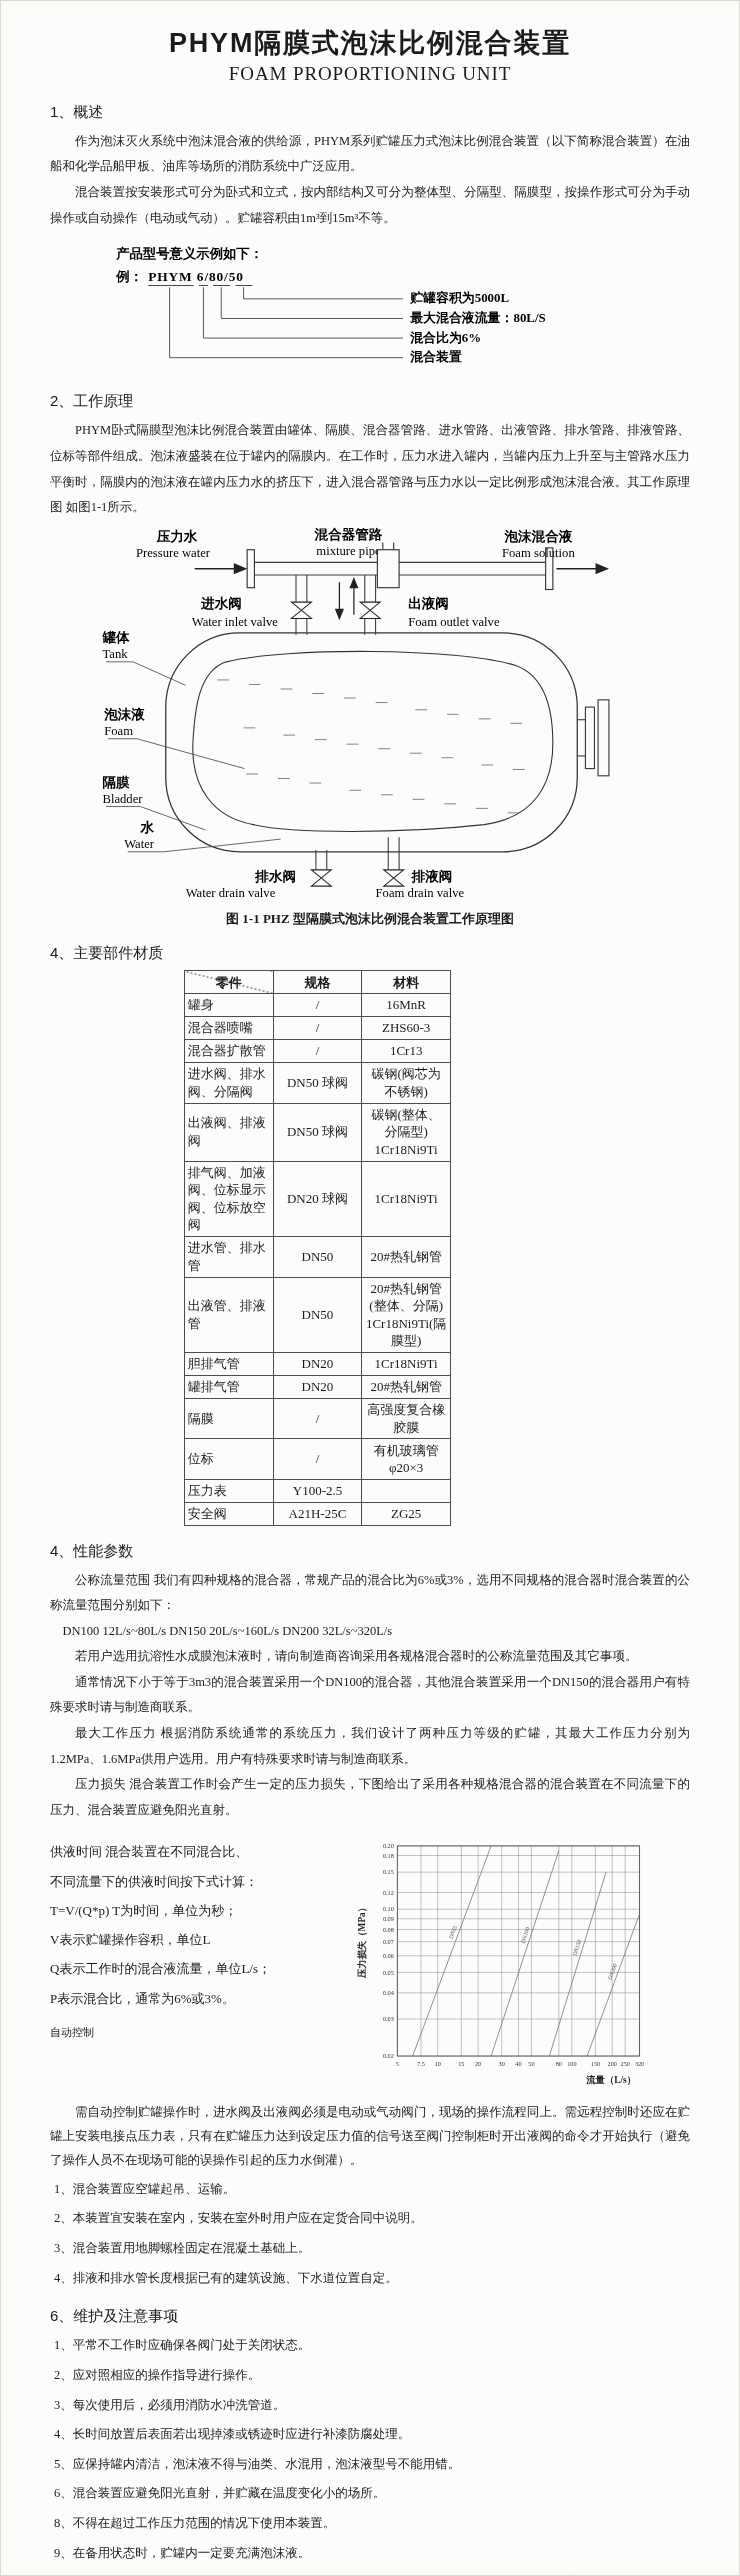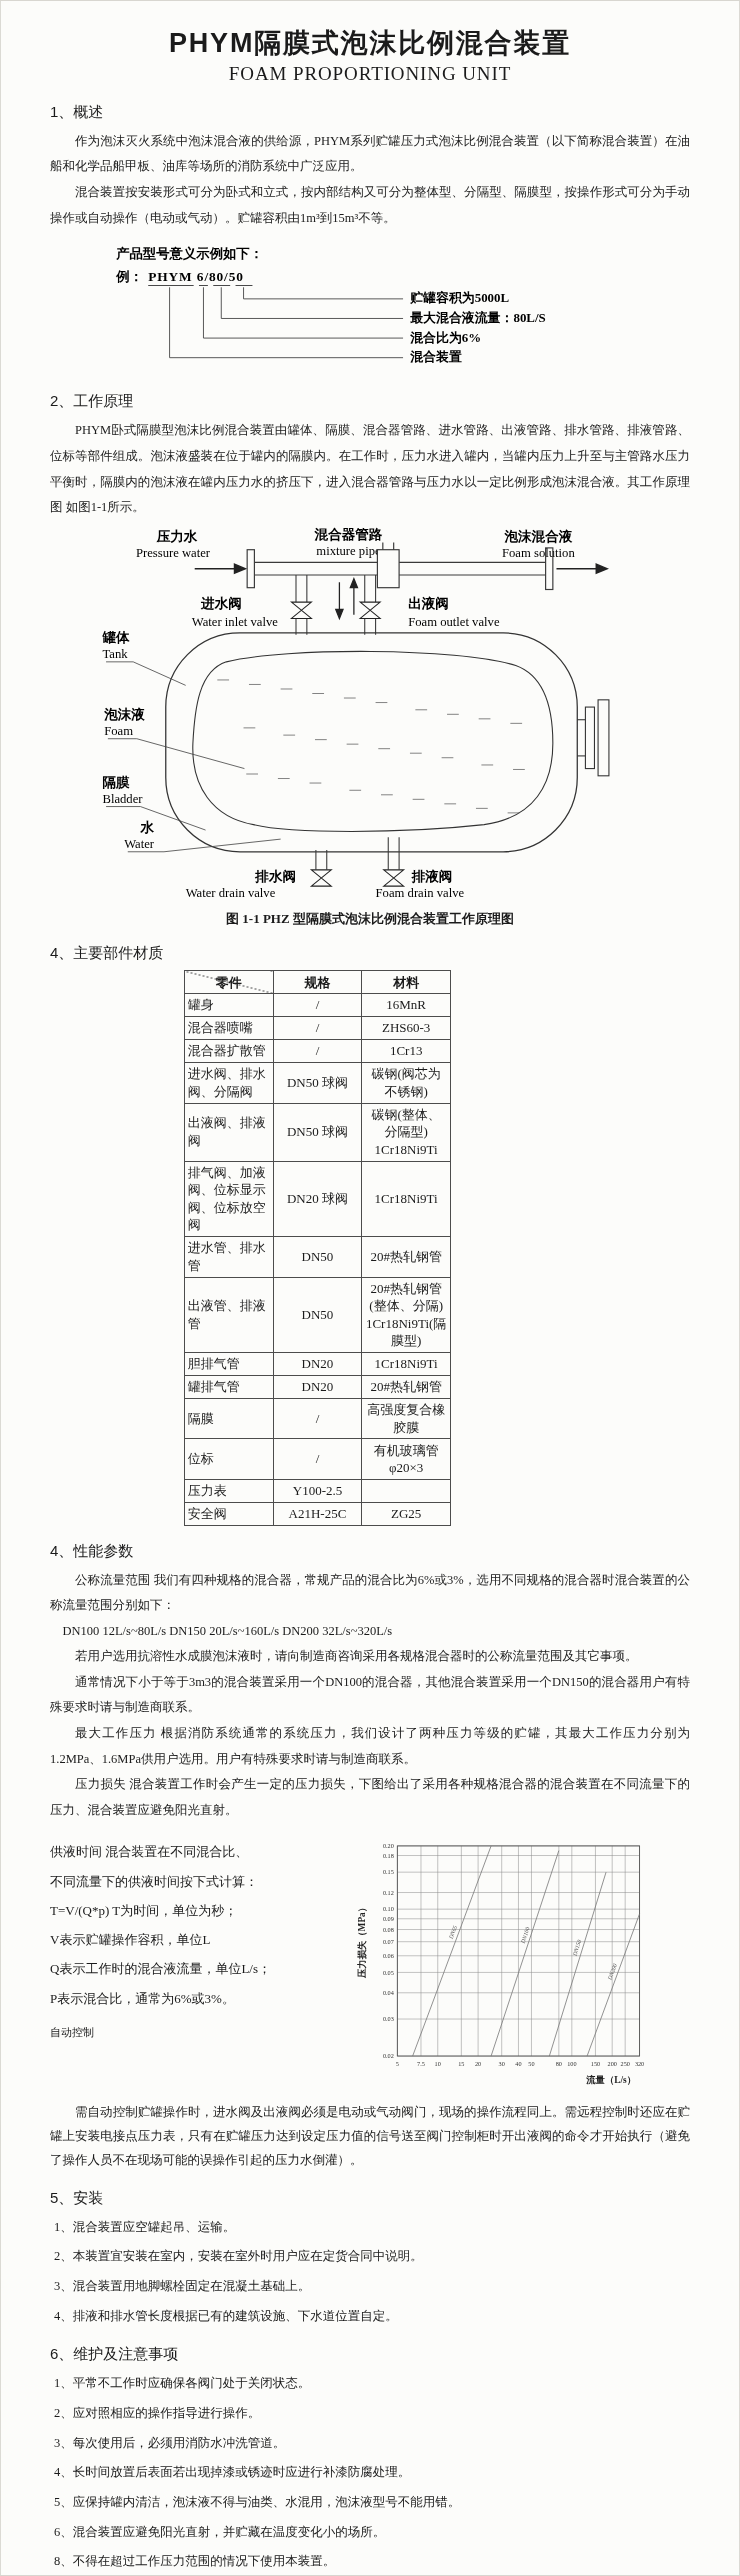--- a/index.html
+++ b/index.html
@@ -370,21 +370,20 @@
           <text font-size="6.5" fill="#555" font-style="italic" text-anchor="middle" transform="translate(253.63034294200762,126.22161426694412) rotate(-72.8661576666584) translate(0,-4)">DN150</text>
           <line x1="259.08660055572955" y1="246" x2="318" y2="86.30030812853148" stroke="#777" stroke-width="0.9"></line>
           <text font-size="6.5" fill="#555" font-style="italic" text-anchor="middle" transform="translate(293.2563722334064,153.37417871454826) rotate(-69.75092444785) translate(0,-4)">DN200</text>
           <text x="314" y="276" text-anchor="end" font-size="10.5" font-weight="bold" fill="#222">流量（L/s）</text>
           <text x="10" y="116.2" font-size="10.5" font-weight="bold" fill="#222" text-anchor="middle" transform="rotate(-90 10 116.2)">压力损失（MPa）</text>
         </svg>
     </div>
   </div>
   <p class="para tight">需自动控制贮罐操作时，进水阀及出液阀必须是电动或气动阀门，现场的操作流程同上。需远程控制时还应在贮罐上安装电接点压力表，只有在贮罐压力达到设定压力值的信号送至阀门控制柜时开出液阀的命令才开始执行（避免了操作人员不在现场可能的误操作引起的压力水倒灌）。</p>
 
-  <div class="sec-heading">5、安装</div>
   <div id="install-list">
       <p class="list-line">1、混合装置应空罐起吊、运输。</p>
       <p class="list-line">2、本装置宜安装在室内，安装在室外时用户应在定货合同中说明。</p>
       <p class="list-line">3、混合装置用地脚螺栓固定在混凝土基础上。</p>
       <p class="list-line">4、排液和排水管长度根据已有的建筑设施、下水道位置自定。</p>
     </div>
 
   <div class="sec-heading">6、维护及注意事项</div>
   <div id="maintain-list">
       <p class="list-line">1、平常不工作时应确保各阀门处于关闭状态。</p>

